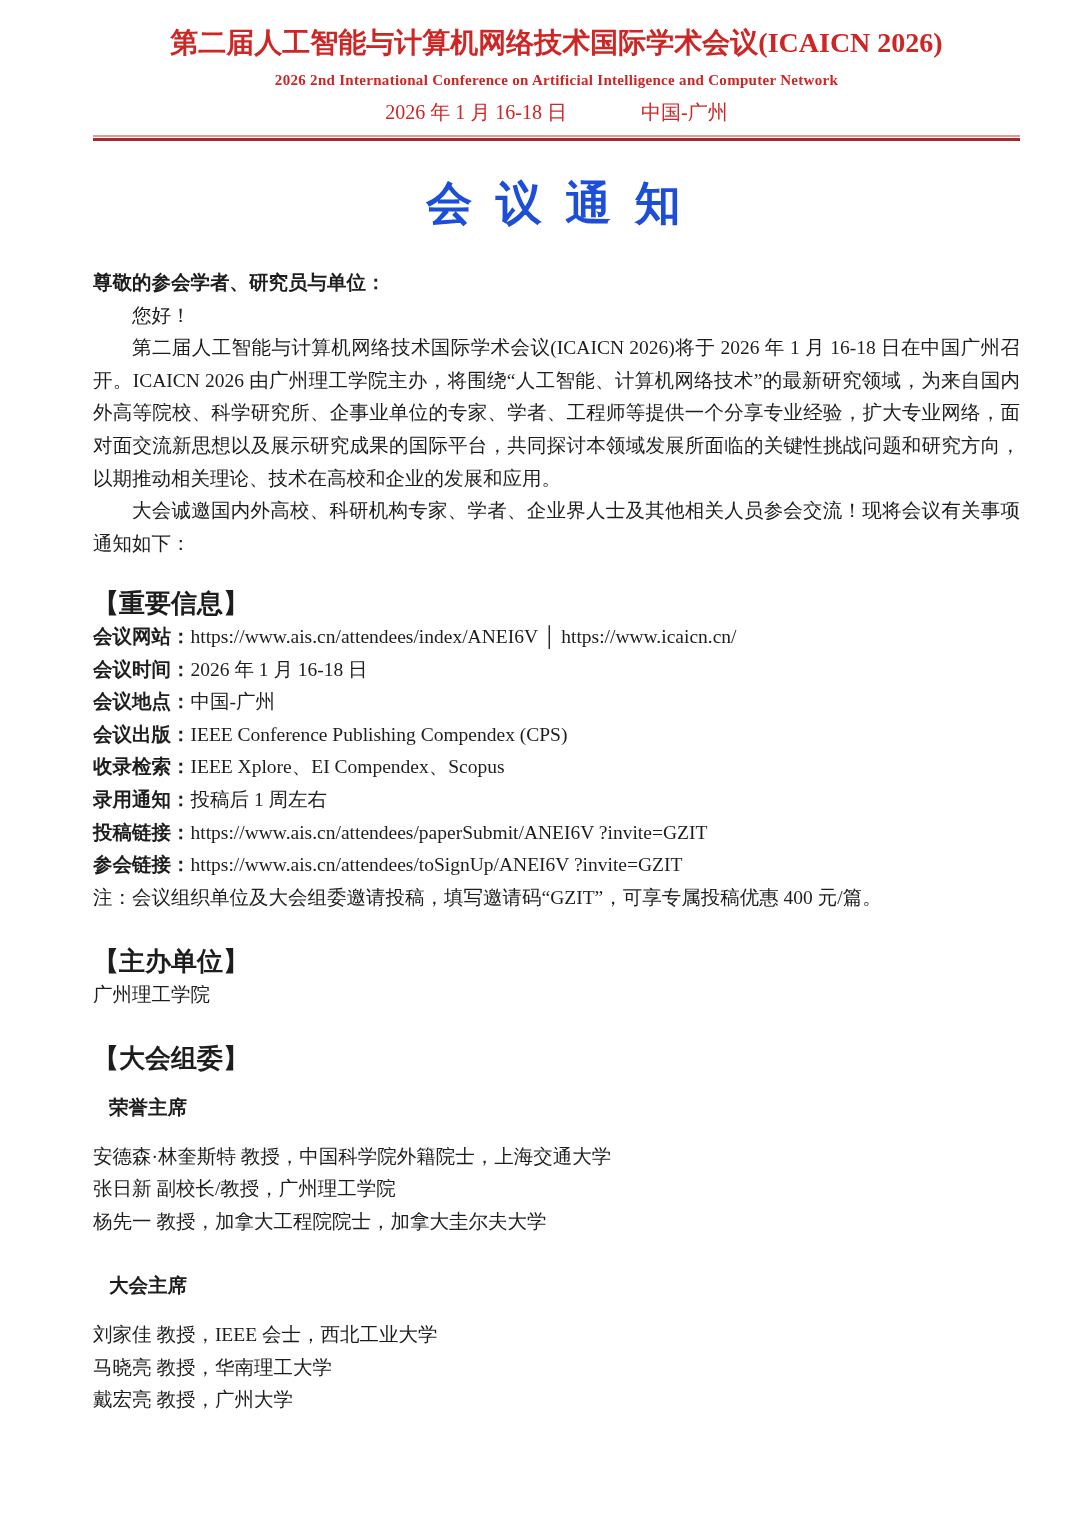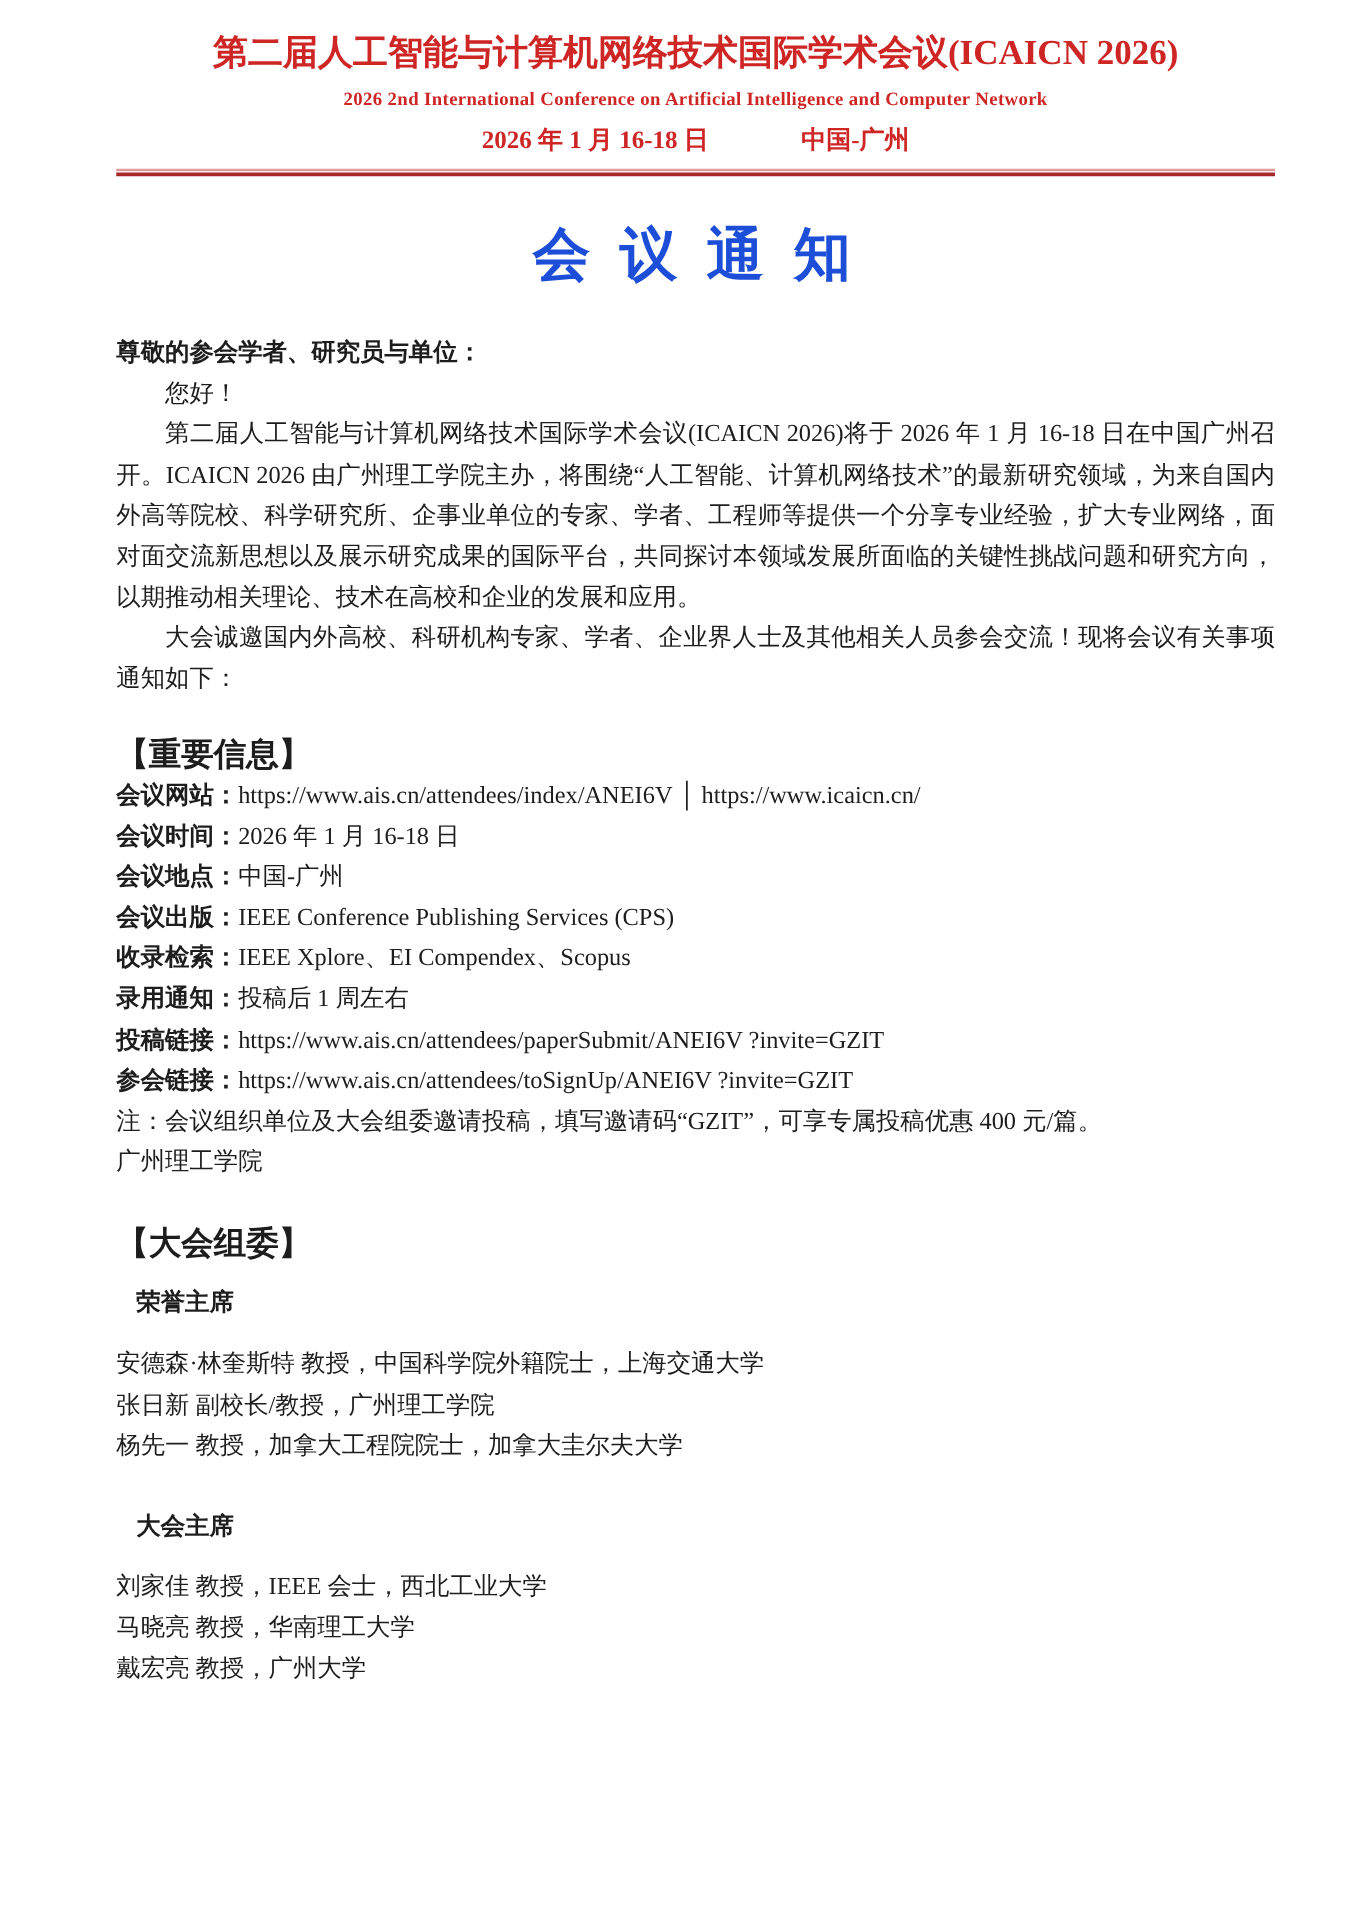--- a/index.html
+++ b/index.html
@@ -12,21 +12,21 @@
   }
   .page {
     box-sizing: border-box;
     width: 1080px; height: 1527px;
     padding: 24px 60px 0 93px;
   }
   
   .doc-header { text-align: center; color: var(--accent, #ce2525); }
   .h-cn { font-size: 28px; line-height: 38px; font-weight: bold; }
   .h-en { font-size: 15px; line-height: 26px; font-weight: bold; margin-top: 5px; letter-spacing: 0.3px; }
-  .h-date { font-size: 20px; line-height: 27px; font-weight: bold; margin-top: 6px; }
+  .h-date { font-size: 20px; line-height: 27px; font-weight: normal; margin-top: 6px; }
   .date-gap { display: inline-block; width: 74px; }
   .rule {
     margin-top: 9px;
     height: 1px;
     border-top: 2px solid var(--rule_light, #df9a9a);
     border-bottom: 3px solid var(--rule_dark, #a62828);
   }
   
   .notice-title {
     margin: 34px 0 0;
@@ -70,27 +70,28 @@
   <div class="bodytext">
     <p class="salutation">尊敬的参会学者、研究员与单位：</p>
     <p class="indent">您好！</p>
     <p class="indent justify">第二届人工智能与计算机网络技术国际学术会议(ICAICN 2026)将于 2026 年 1 月 16-18 日在中国广州召开。ICAICN 2026 由广州理工学院主办，将围绕“人工智能、计算机网络技术”的最新研究领域，为来自国内外高等院校、科学研究所、企事业单位的专家、学者、工程师等提供一个分享专业经验，扩大专业网络，面对面交流新思想以及展示研究成果的国际平台，共同探讨本领域发展所面临的关键性挑战问题和研究方向，以期推动相关理论、技术在高校和企业的发展和应用。</p>
     <p class="indent justify">大会诚邀国内外高校、科研机构专家、学者、企业界人士及其他相关人员参会交流！现将会议有关事项通知如下：</p>
 
     <h2 class="section-heading">【重要信息】</h2>
     <p class="info-row"><span class="label">会议网站：</span><span class="value">https://www.ais.cn/attendees/index/ANEI6V │ https://www.icaicn.cn/</span></p>
     <p class="info-row"><span class="label">会议时间：</span><span class="value">2026 年 1 月 16-18 日</span></p>
     <p class="info-row"><span class="label">会议地点：</span><span class="value">中国-广州</span></p>
-    <p class="info-row"><span class="label">会议出版：</span><span class="value">IEEE Conference Publishing Services (CPS)</span></p>
+    <p class="info-row"><span class="label">会议出版：</span><span class="value">IEEE Conference Publishing Compendex (CPS)</span></p>
     <p class="info-row"><span class="label">收录检索：</span><span class="value">IEEE Xplore、EI Compendex、Scopus</span></p>
     <p class="info-row"><span class="label">录用通知：</span><span class="value">投稿后 1 周左右</span></p>
     <p class="info-row"><span class="label">投稿链接：</span><span class="value">https://www.ais.cn/attendees/paperSubmit/ANEI6V ?invite=GZIT</span></p>
     <p class="info-row"><span class="label">参会链接：</span><span class="value">https://www.ais.cn/attendees/toSignUp/ANEI6V ?invite=GZIT</span></p>
     <p class="info-note">注：会议组织单位及大会组委邀请投稿，填写邀请码“GZIT”，可享专属投稿优惠 400 元/篇。</p>
 
+    <h2 class="section-heading gap2">【主办单位】</h2>
     <p>广州理工学院</p>
 
     <h2 class="section-heading gap2">【大会组委】</h2>
     <h3 class="role-heading">荣誉主席</h3>
     <p>安德森·林奎斯特 教授，中国科学院外籍院士，上海交通大学</p>
     <p>张日新 副校长/教授，广州理工学院</p>
     <p>杨先一 教授，加拿大工程院院士，加拿大圭尔夫大学</p>
 
     <h3 class="role-heading gap2">大会主席</h3>
     <p>刘家佳 教授，IEEE 会士，西北工业大学</p>

